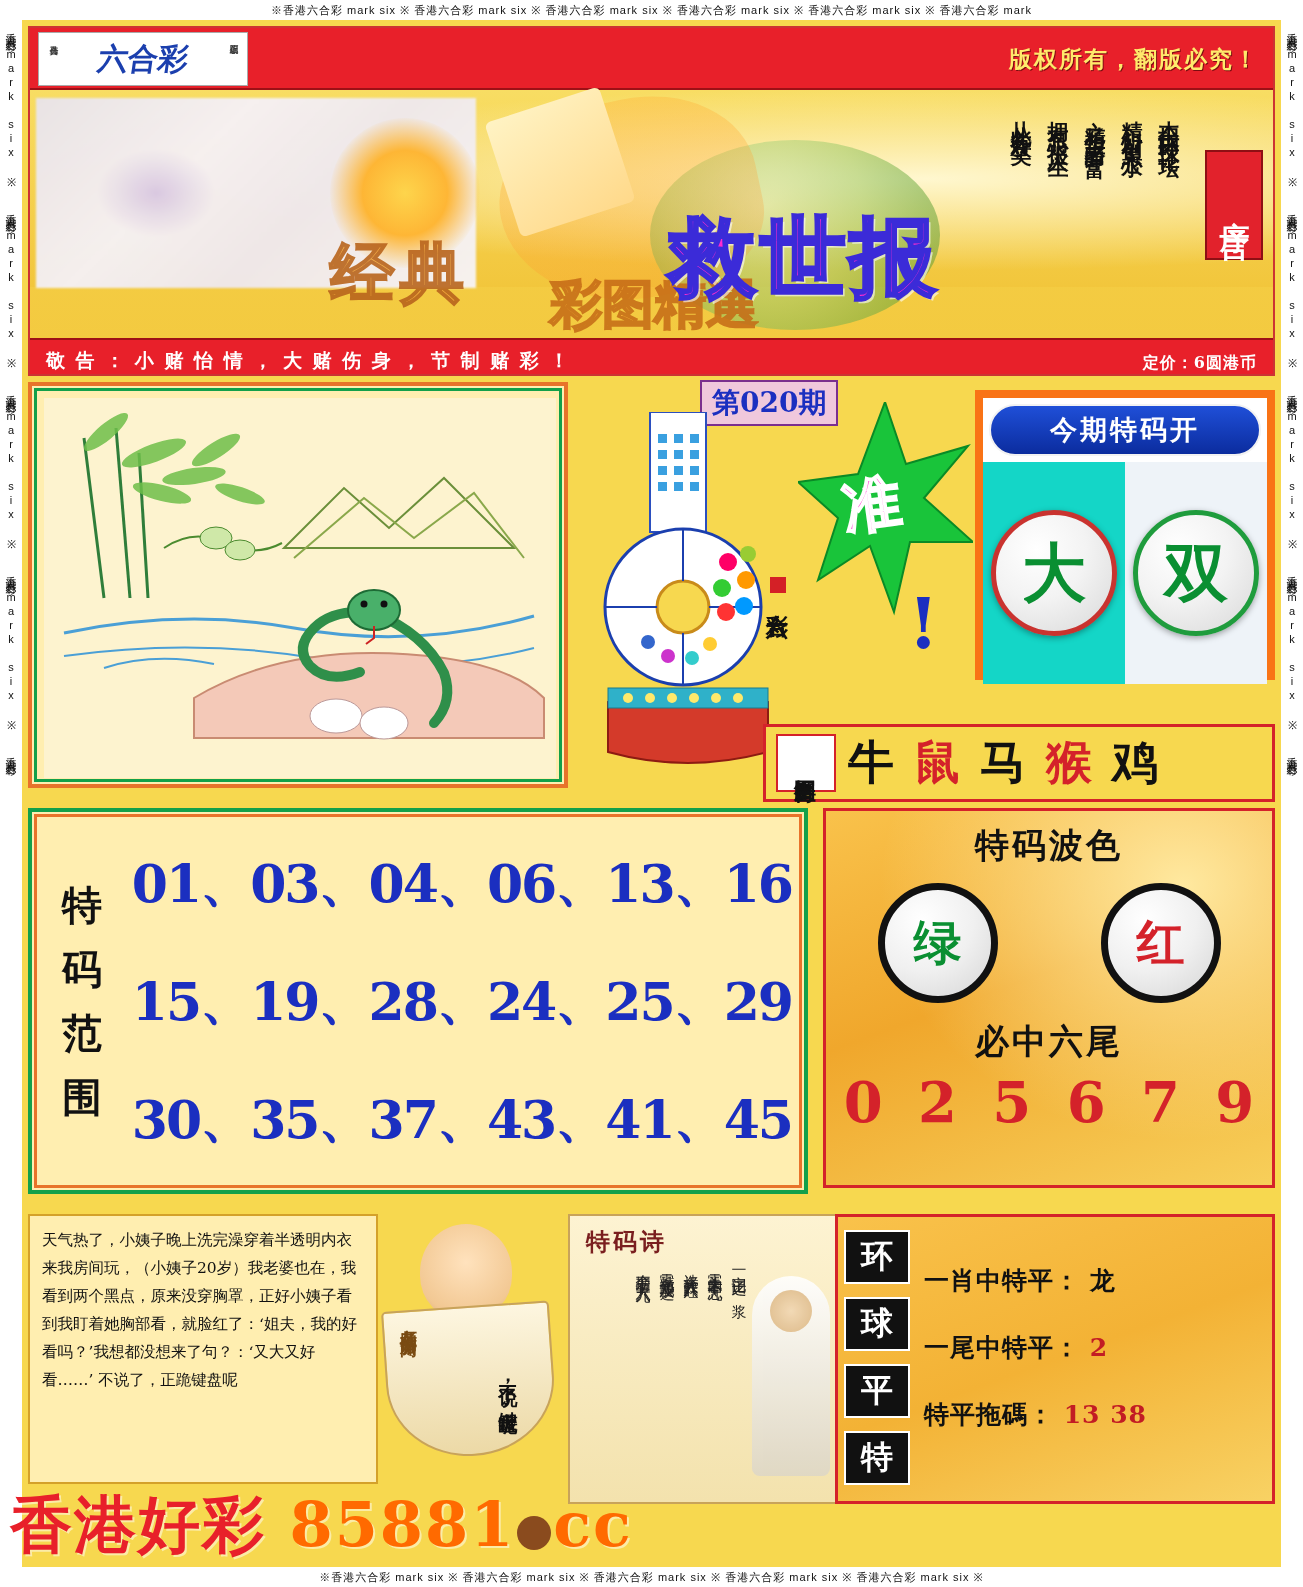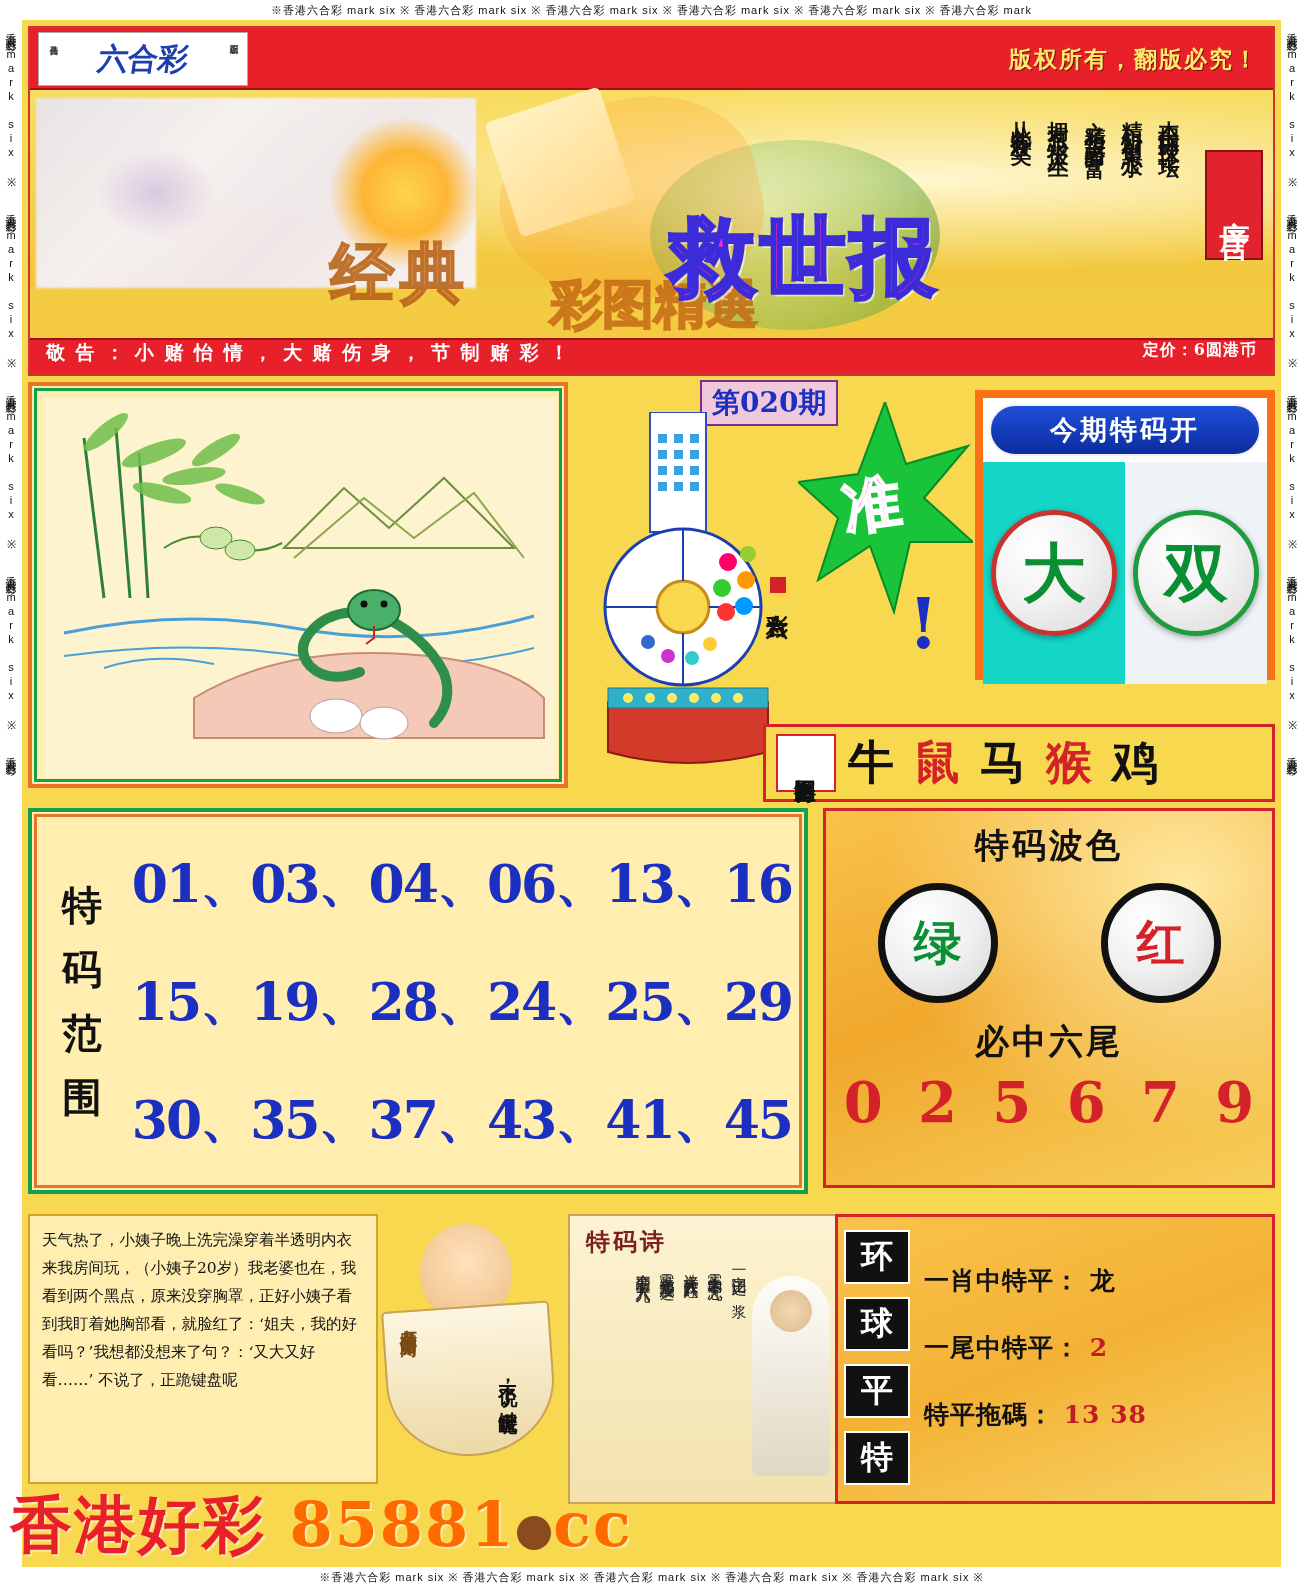--- a/index.html
+++ b/index.html
@@ -168,21 +168,21 @@
     width:58px; height:110px;
     background:#e2222c; border:2px solid #8e0f14;
     color:#fff; font-size:30px; font-weight:bold;
     font-family:"DejaVu Serif", serif;
     display:flex; align-items:center; justify-content:center;
     writing-mode:vertical-rl; text-orientation:upright; letter-spacing:8px;
   }
   .mast-foot {
     position:absolute; bottom:0; left:0; right:0; height:36px;
     background:#e8202a; border-top:2px solid #9d1016;
-    display:flex; align-items:flex-start; justify-content:space-between;
+    display:flex; align-items:flex-end; justify-content:space-between;
     padding:0 16px;
     color:#fff; font-size:19px; font-weight:bold;
     font-family:"DejaVu Serif", serif;
     letter-spacing:2px;
   }
   .mast-foot .price { font-size:16px; letter-spacing:1px; }
 
   
   .mid { position:relative; margin:6px; height:420px; }
   .xuanji {

